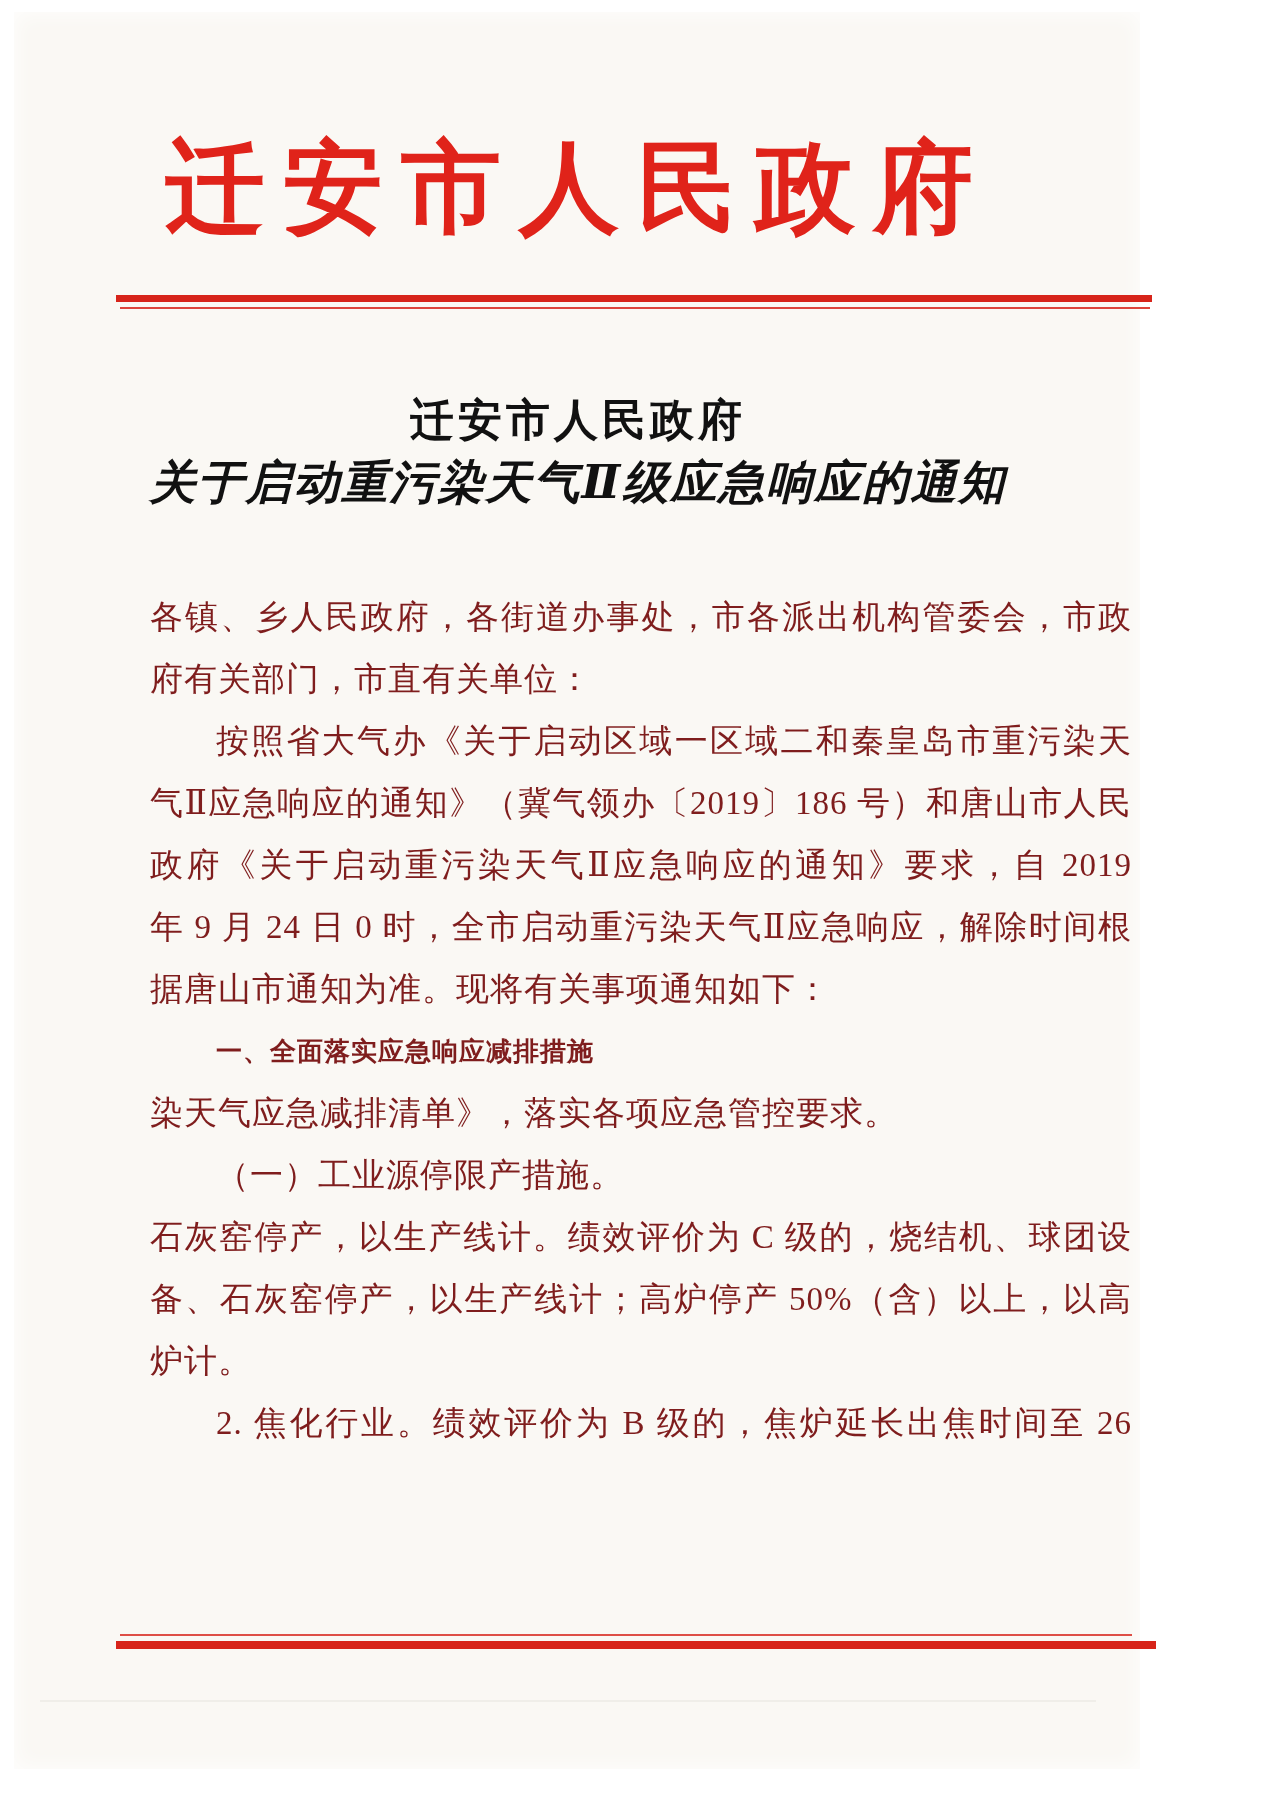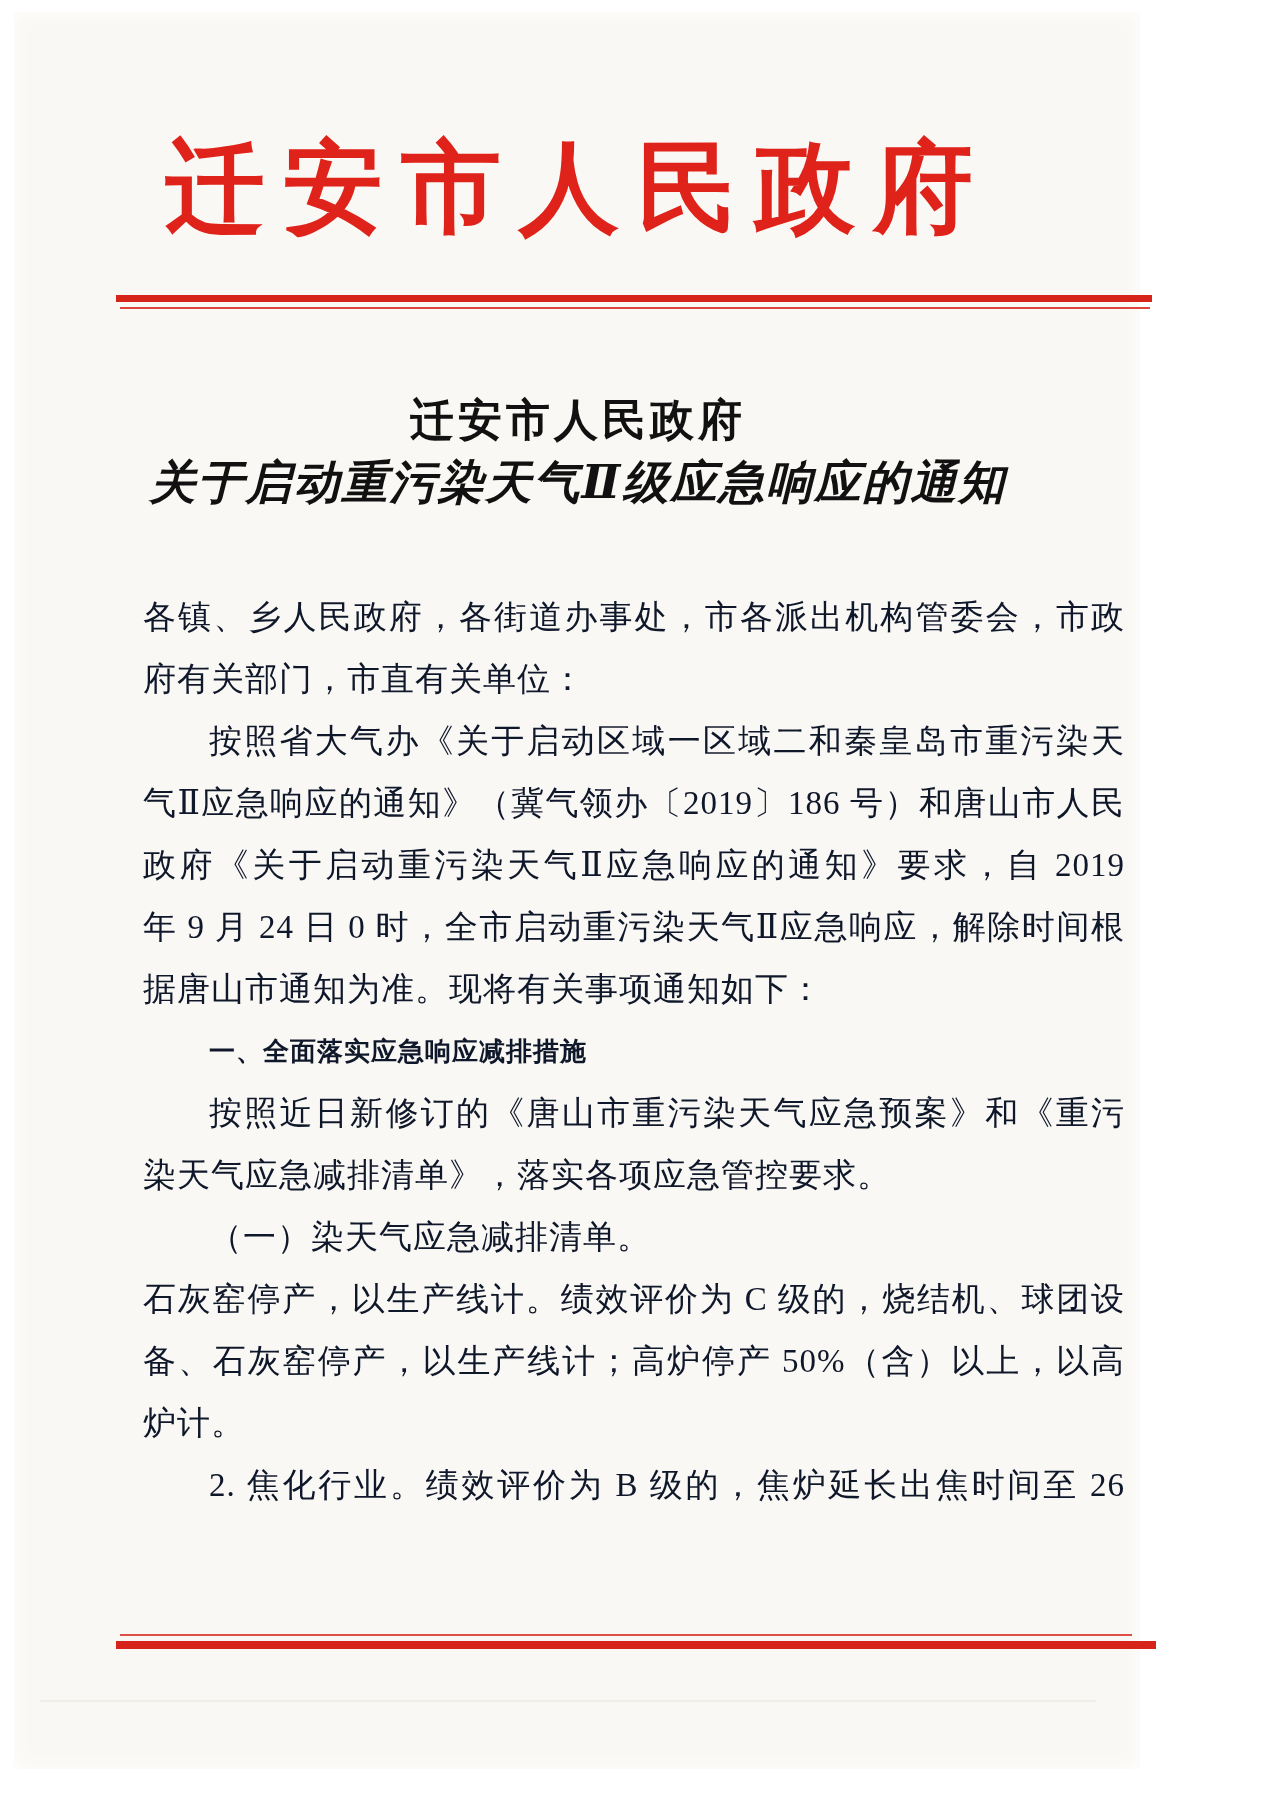--- a/index.html
+++ b/index.html
@@ -48,22 +48,22 @@
     text-align: center;
     color: #111;
     font-weight: bold;
     font-family: "Liberation Serif", "DejaVu Serif", serif;
   }
   .doc-title .t1 { font-size: 44px; line-height: 62px; letter-spacing: 4px; }
   .doc-title .t2 { font-size: 46px; line-height: 62px; letter-spacing: 2px; font-style: italic; }
   
   .body-lines {
     position: absolute;
-    left: 143px; top: 586px; width: 982px;
-    color: #0f172a;
+    left: 150px; top: 586px; width: 982px;
+    color: #7f1d1d;
   }
   .bline {
     height: 62px;
     line-height: 62px;
     font-size: 33px;
     letter-spacing: 1px;
     overflow: hidden;
     white-space: nowrap;
     font-family: "Liberation Serif", "DejaVu Serif", serif;
   }
@@ -101,23 +101,22 @@
 
   <div class="body-lines">
       <div class="bline just">各镇、乡人民政府，各街道办事处，市各派出机构管委会，市政</div>
       <div class="bline">府有关部门，市直有关单位：</div>
       <div class="bline just ind">按照省大气办《关于启动区域一区域二和秦皇岛市重污染天</div>
       <div class="bline just">气Ⅱ应急响应的通知》（冀气领办〔2019〕186 号）和唐山市人民</div>
       <div class="bline just">政府《关于启动重污染天气Ⅱ应急响应的通知》要求，自 2019</div>
       <div class="bline just">年 9 月 24 日 0 时，全市启动重污染天气Ⅱ应急响应，解除时间根</div>
       <div class="bline">据唐山市通知为准。现将有关事项通知如下：</div>
       <div class="bline ind bold">一、全面落实应急响应减排措施</div>
-      <div class="bline just ind">按照近日新修订的《唐山市重污染天气应急预案》和《重污</div>
       <div class="bline">染天气应急减排清单》，落实各项应急管控要求。</div>
-      <div class="bline ind">（一）染天气应急减排清单。</div>
+      <div class="bline ind">（一）工业源停限产措施。</div>
       <div class="bline just">石灰窑停产，以生产线计。绩效评价为 C 级的，烧结机、球团设</div>
       <div class="bline just">备、石灰窑停产，以生产线计；高炉停产 50%（含）以上，以高</div>
       <div class="bline">炉计。</div>
       <div class="bline just ind">2. 焦化行业。绩效评价为 B 级的，焦炉延长出焦时间至 26</div>
     </div>
 
   <div class="rule rule-bot-thin"></div>
   <div class="rule rule-bot-thick"></div>
 </div>
 

